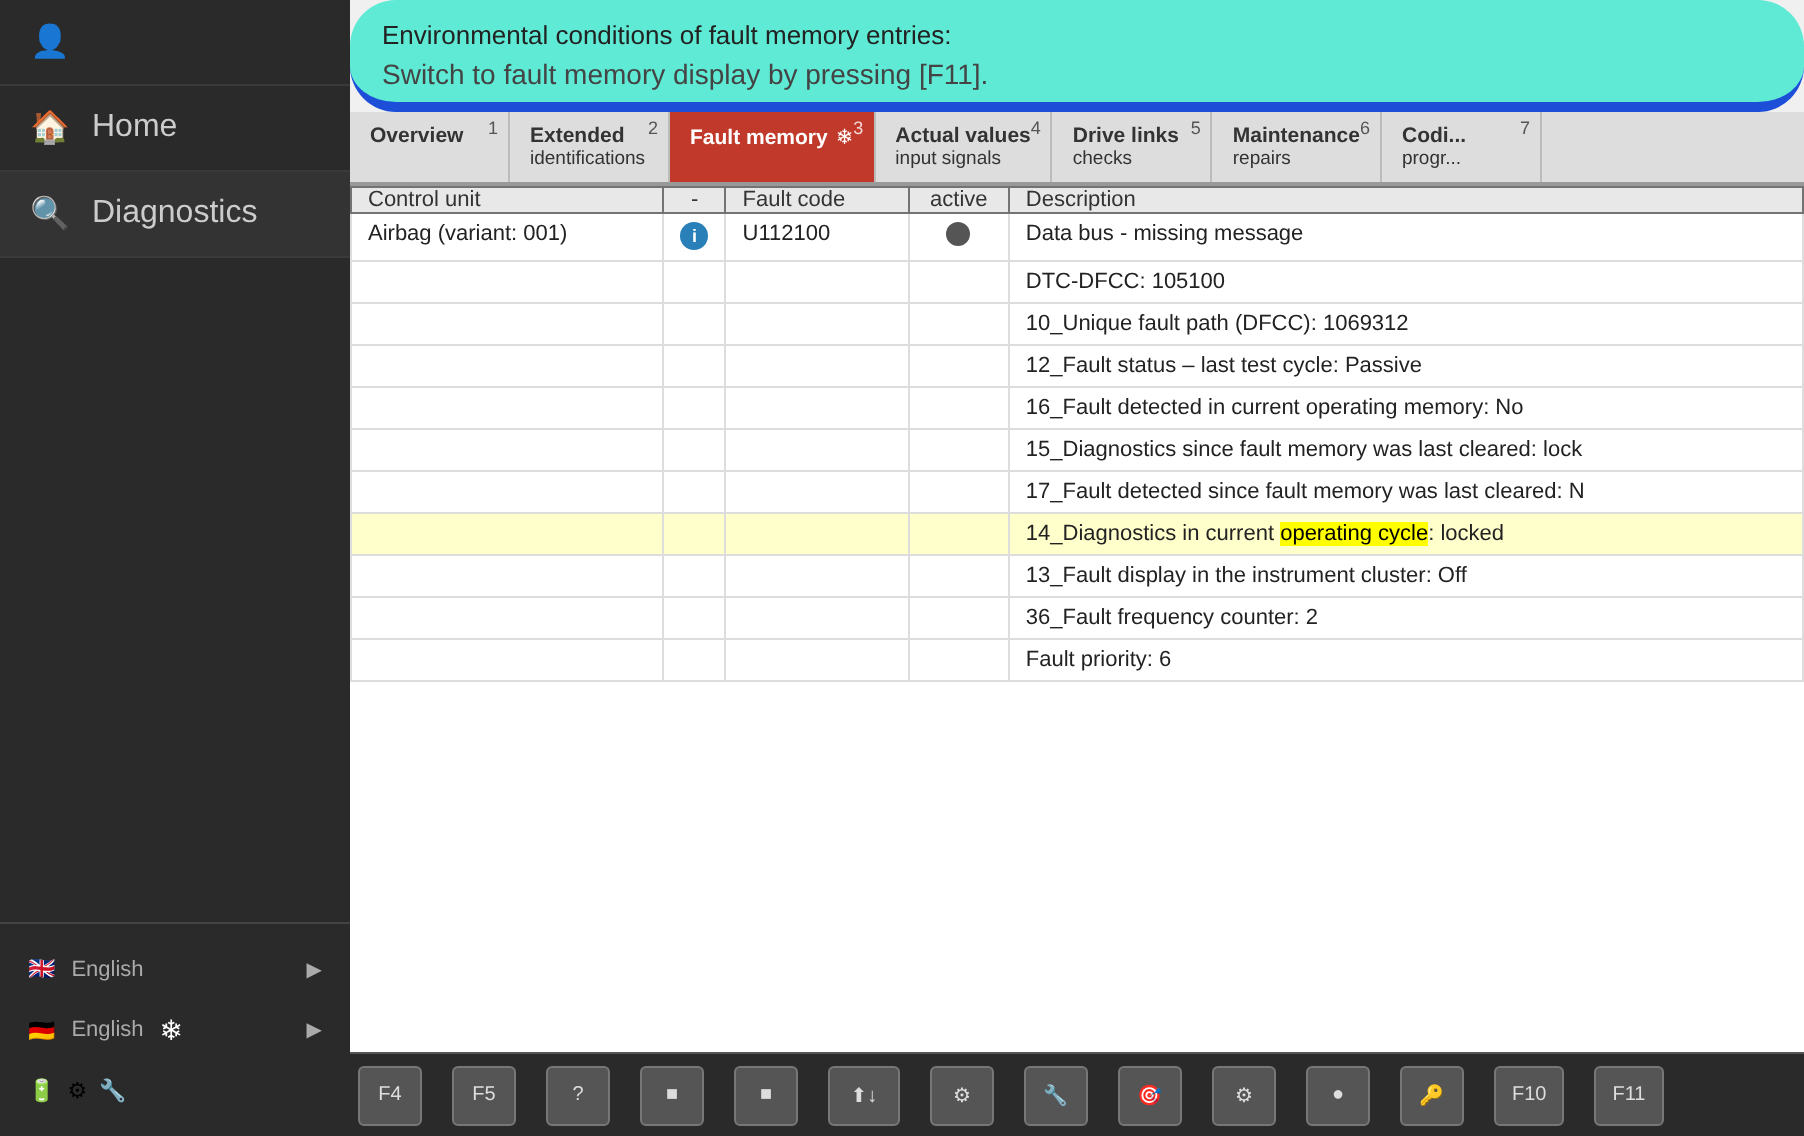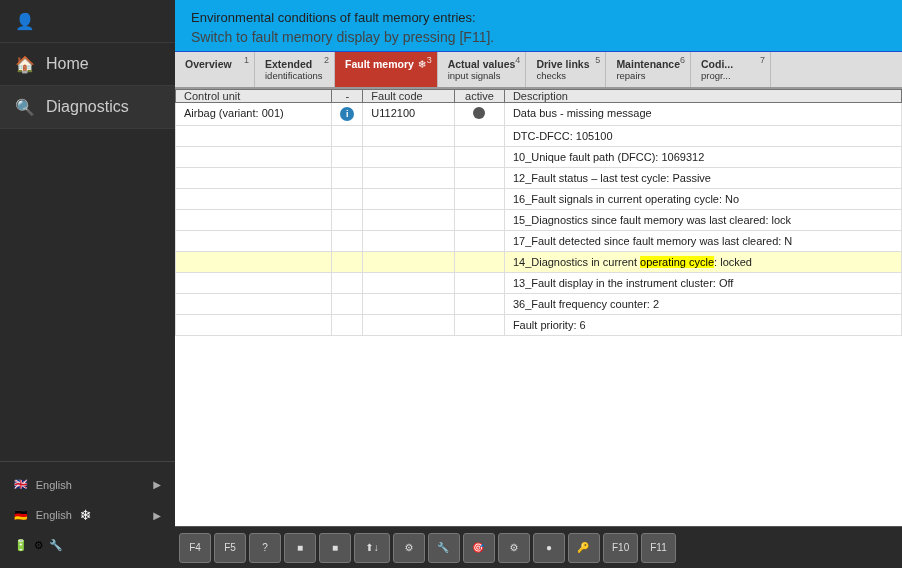--- a/index.html
+++ b/index.html
@@ -89,23 +89,24 @@
     .main-content {
       flex: 1;
       display: flex;
       flex-direction: column;
       background: #f0f0f0;
       overflow: hidden;
     }
 
     
     .info-bar {
-      background: #0ea5e9;
+      background: #5eead4;
       padding: 10px 16px 6px 16px;
-      border-bottom: 1px solid #1d4ed8;
+      border-bottom: 5px solid #1d4ed8;
+      border-radius: 23px;
     }
 
     .info-bar-title {
       font-size: 13px;
       color: #222;
       margin-bottom: 4px;
     }
 
     .info-bar-sub {
       font-size: 14px;
@@ -191,21 +192,21 @@
 
     .highlight-row { background: #ffffcc; margin-top: 40px; }
 
     
     .bottom-toolbar {
       height: 42px;
       background: #2a2a2a;
       display: flex;
       align-items: center;
       padding: 0 4px;
-      gap: 3px;
+      gap: 15px;
       border-top: 1px solid #555;
     }
 
     .toolbar-btn {
       background: #555;
       color: #ddd;
       border: 1px solid #777;
       border-radius: 3px;
       padding: 4px 8px;
       font-size: 10px;
@@ -367,21 +368,21 @@
             <td style="text-align: center;"></td>
             <td></td>
             <td style="text-align: center;"></td>
             <td>12_Fault status – last test cycle: Passive</td>
           </tr>
           <tr>
             <td></td>
             <td style="text-align: center;"></td>
             <td></td>
             <td style="text-align: center;"></td>
-            <td>16_Fault signals in current operating cycle: No</td>
+            <td>16_Fault detected in current operating memory: No</td>
           </tr>
           <tr>
             <td></td>
             <td style="text-align: center;"></td>
             <td></td>
             <td style="text-align: center;"></td>
             <td>15_Diagnostics since fault memory was last cleared: lock</td>
           </tr>
           <tr>
             <td></td>

